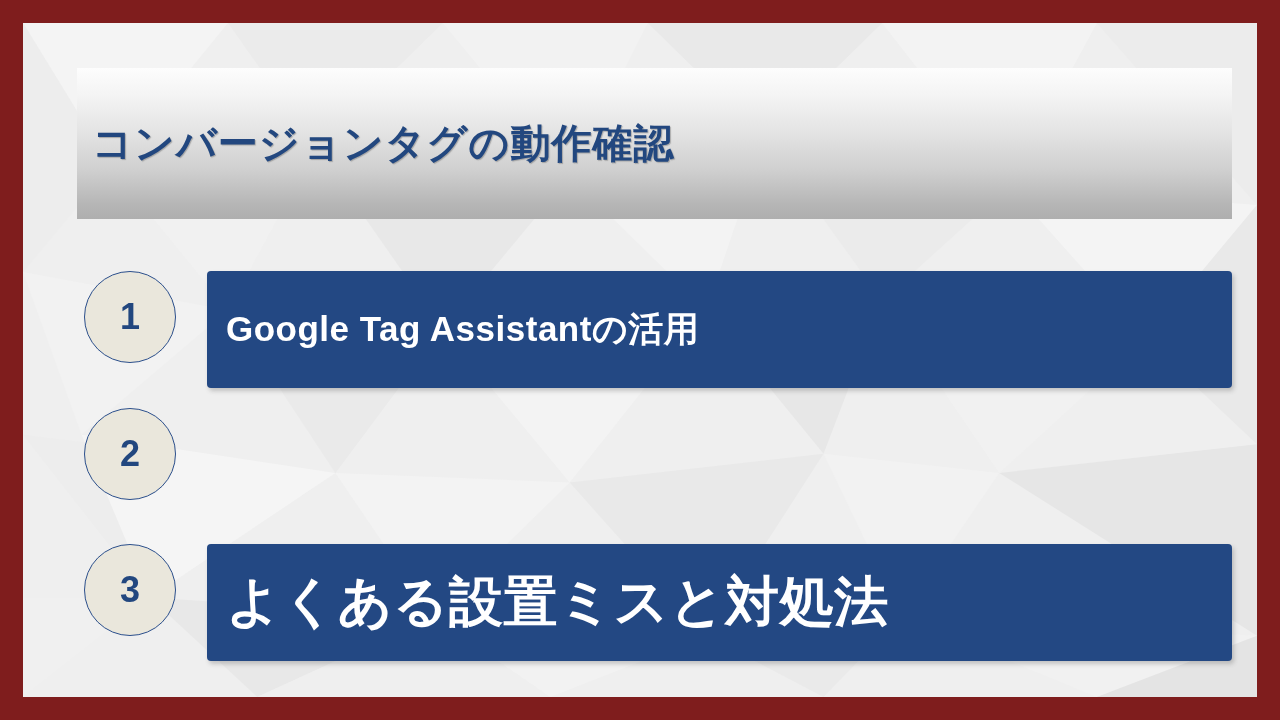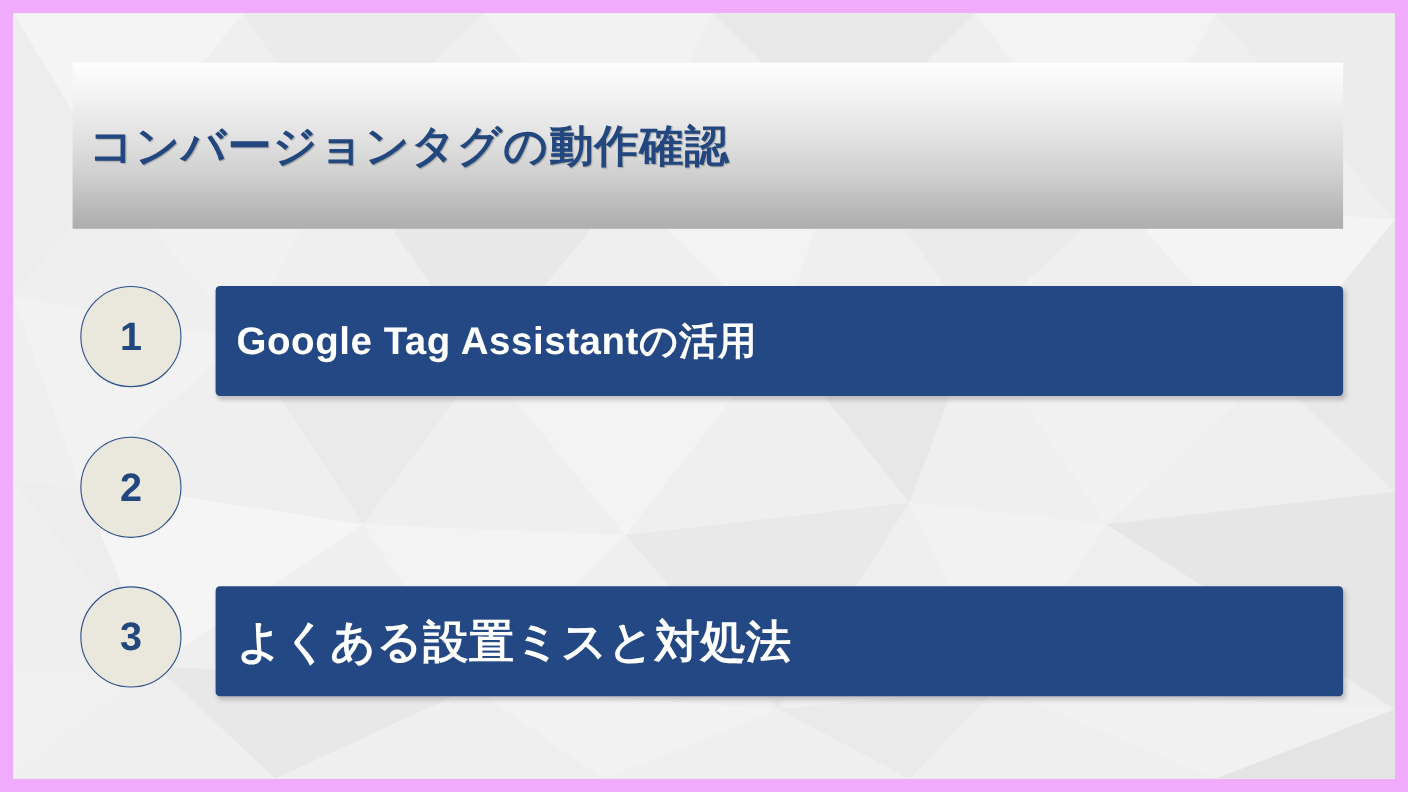--- a/index.html
+++ b/index.html
@@ -6,22 +6,22 @@
 
   html, body {
     width:1280px; height:720px;
     overflow:hidden;
     font-family:"Liberation Sans", sans-serif;
   }
 
   #slide {
     position:relative;
     width:1280px; height:720px;
-    background:#f0abfc;           
-    padding:12px;
+    background:#7f1d1d;           
+    padding:23px;
   }
 
   
   #canvas {
     position:relative;
     width:100%; height:100%;
     background:#eeeeee;
     overflow:hidden;
   }
   #poly {
@@ -74,36 +74,36 @@
     display:flex; align-items:center; justify-content:center;
     color:#22477f;
     font-size:36px;
     font-weight:bold;
     line-height:1;
   }
 
   .bar {
     position:absolute;
     left:184px; top:0;
-    width:1025px; height:100px;
+    width:1025px; height:117px;
     background:#234883;
     border-radius:4px;
     box-shadow:2px 3px 4px rgba(90,90,90,.30);
     display:flex; align-items:center;
   }
   .bar-label {
     margin-left:19px;
     color:#ffffff;
     font-weight:bold;
     letter-spacing:.5px;
     white-space:nowrap;
   }
   #row-1 .bar-label { font-size:35px; }
   #row-2 .bar-label { font-size:41px; }
-  #row-3 .bar-label { font-size:41px; }
+  #row-3 .bar-label { font-size:54px; }
 </style>
 </head>
 <body>
 
 <div id="slide">
   <div id="canvas">
 
     <svg id="poly" viewBox="0 0 1264 704" preserveAspectRatio="none">
       <rect x="0" y="0" width="1264" height="704" fill="#efefef"></rect>
       <g stroke="none">

